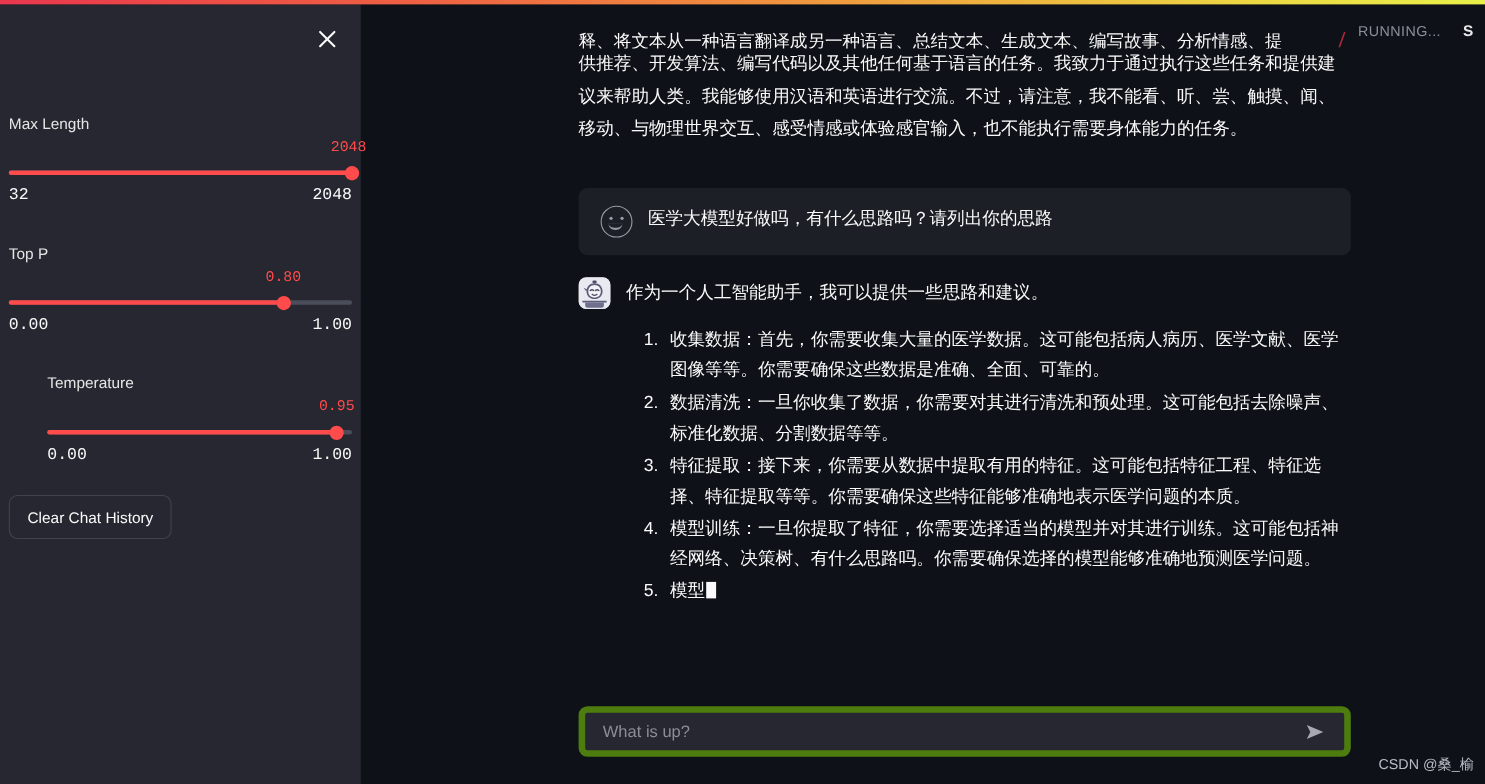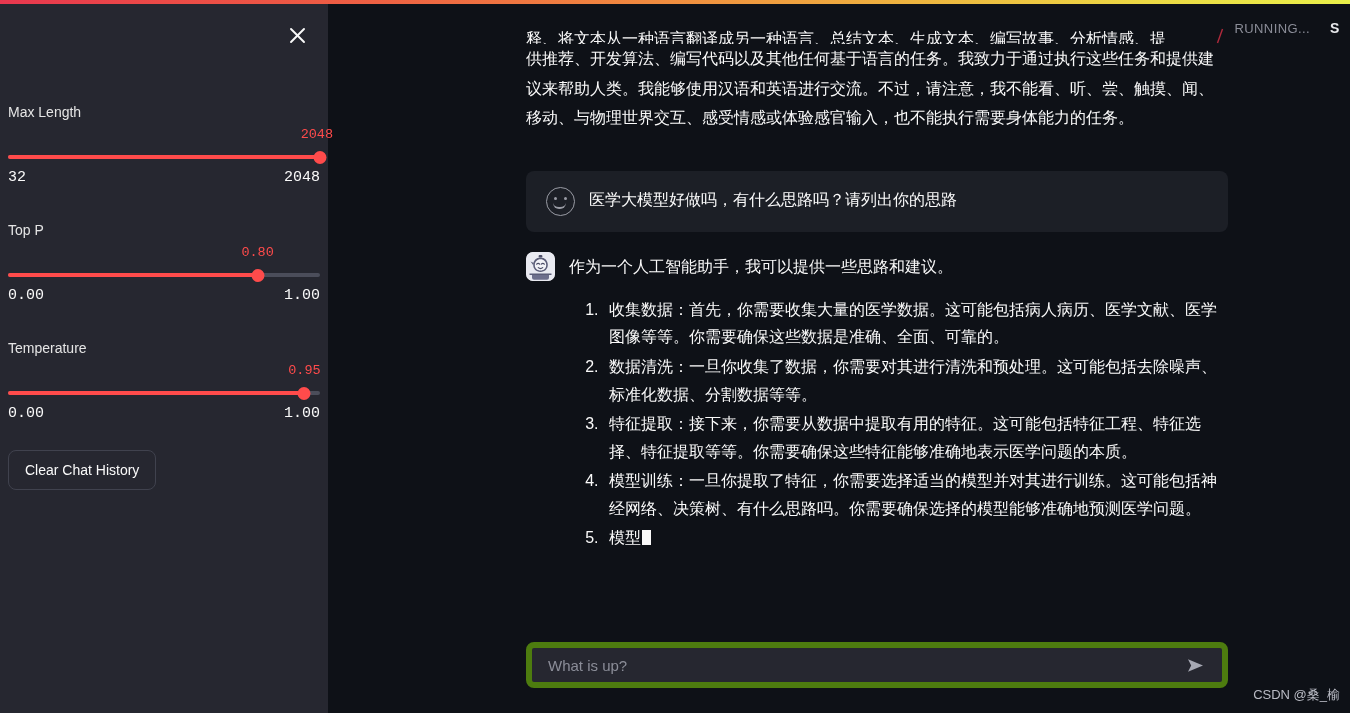--- a/index.html
+++ b/index.html
@@ -63,21 +63,21 @@
   .sidebar-close svg { display: block; }
 
   .controls {
     position: absolute;
     top: 98px;
     left: 8px;
     width: 312px;
   }
 
   .slider-group { margin-bottom: 34px; }
-  .slider-group:last-of-type { margin-bottom: 24px; }
+  .slider-group:last-of-type { margin-bottom: 24px; margin-left: 35px; }
 
   .slider-label {
     font-size: 14px;
     color: #e5e5e5;
     line-height: 1.5;
     margin-bottom: 4px;
     font-family: "Liberation Sans", sans-serif;
   }
 
   .slider-valuerow {

